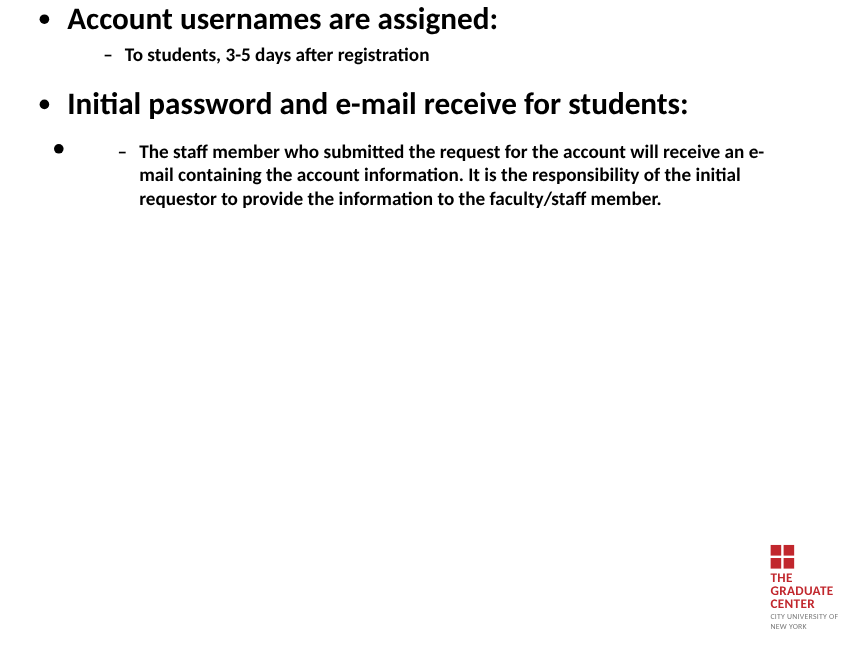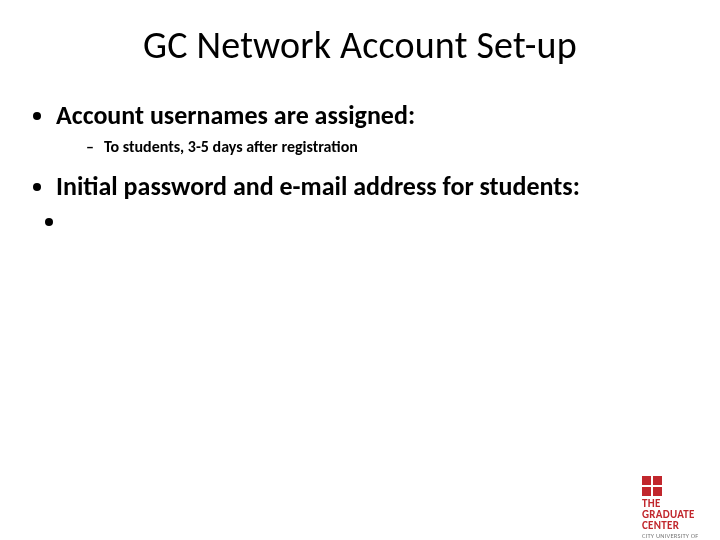--- a/index.html
+++ b/index.html
@@ -87,38 +87,42 @@
   .logo .mark {
     display: block;
     margin-bottom: 2px;
   }
 </style>
 </head>
 <body>
 
 <div class="slide">
 
-  <h1 class="title">GC Network Account Set-up</h1>
 
   <ul class="level1">
 
     <li>
       <span>Account usernames are assigned:</span>
       <ul class="level2">
         <li>
           <span>To students, </span><b>3-5</b><span> days after registration</span>
         </li>
       </ul>
     </li>
 
     <li>
-      <span>Initial password and e-mail address for students:</span>
+      <span>Initial password and e-mail receive for students:</span>
     </li>
 
     <li class="tight-indent">
+      <ul class="level2">
+        <li>
+          <span>The staff member who submitted the request for the account will receive an e-mail containing the account information. It is the responsibility of the initial requestor to provide the information to the faculty/staff member.</span>
+        </li>
+      </ul>
     </li>
 
   </ul>
 
   <div class="logo">
     <svg class="mark" width="20" height="20" viewBox="0 0 20 20">
       <rect x="0" y="0" width="9" height="9" fill="#c1272d"></rect>
       <rect x="11" y="0" width="9" height="9" fill="#c1272d"></rect>
       <rect x="0" y="11" width="9" height="9" fill="#c1272d"></rect>
       <rect x="11" y="11" width="9" height="9" fill="#c1272d"></rect>

